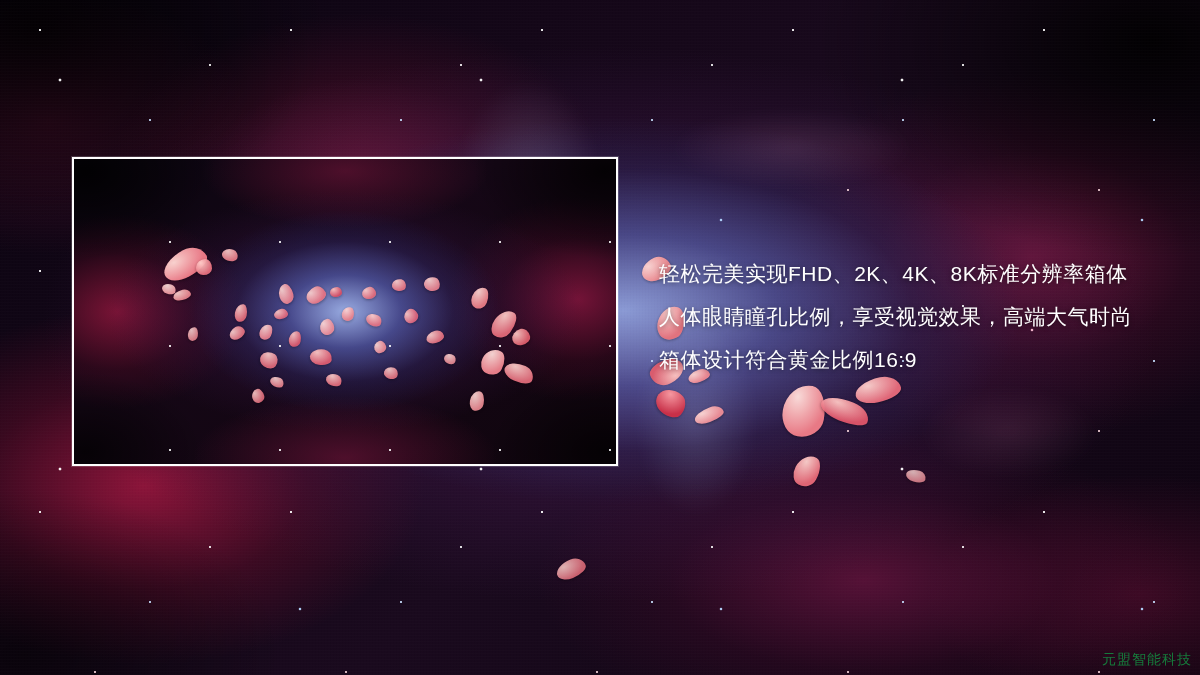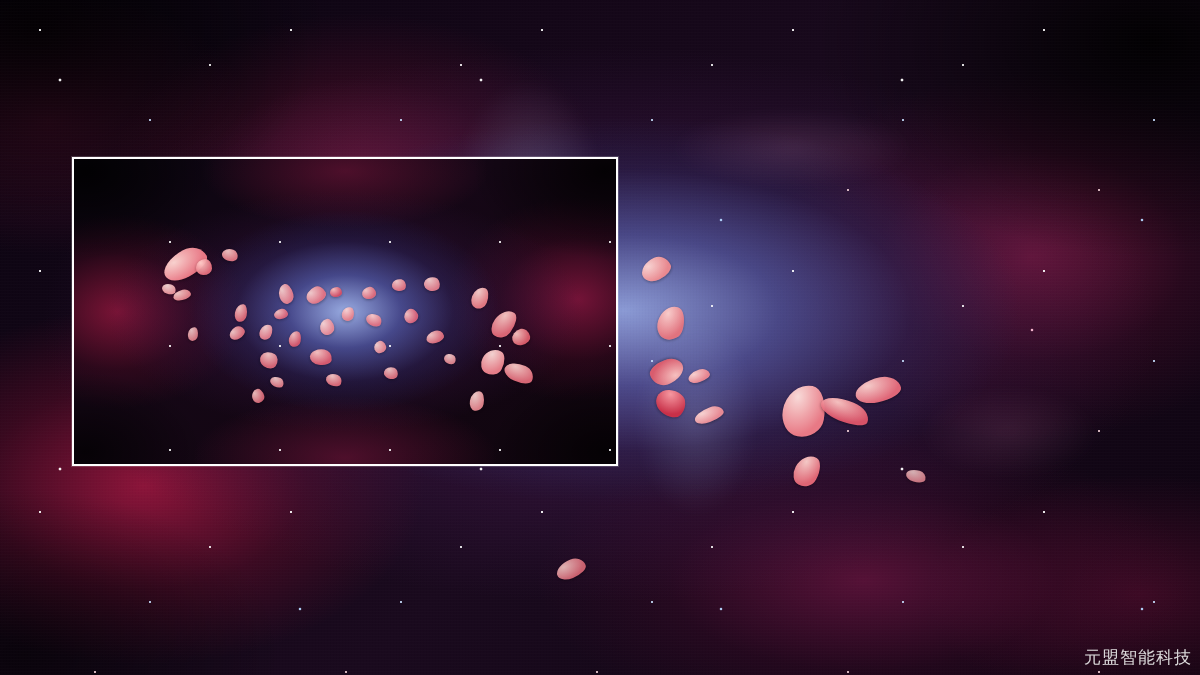--- a/index.html
+++ b/index.html
@@ -121,21 +121,21 @@
     text-shadow:0 1px 6px rgba(0,0,0,.55);
   }
   #body-text{
     position:absolute;left:659px;top:252px;width:520px;
     color:#ffffff;font-size:21px;line-height:43px;letter-spacing:.5px;
     text-shadow:0 1px 5px rgba(0,0,0,.5);
   }
   #body-text .line{white-space:nowrap;}
   #watermark{
     position:absolute;right:8px;bottom:6px;
-    color:#e5e5e5;font-size:17px;letter-spacing:1px;opacity:.95;
+    color:#15803d;font-size:14px;letter-spacing:1px;opacity:.95;
   }
 </style>
 </head>
 <body>
 
 <div id="stage">
 
   <div class="layer" id="bg-base"></div>
   <div class="layer" id="bg-dark-corners"></div>
   <div class="layer" id="bg-wisps"></div>
@@ -202,16 +202,21 @@
           <div class="petal" style="left: 408px; top: 190px; width: 22px; height: 26px; opacity: 0.94; transform: rotate(28deg); background: radial-gradient(at 30% 25%, rgb(255, 222, 219) 0%, rgb(241, 133, 143) 70%, rgb(241, 133, 143) 100%); box-shadow: rgba(0, 0, 0, 0.35) 0px 1px 3px;"></div>
           <div class="petal" style="left: 430px; top: 205px; width: 30px; height: 18px; opacity: 0.92; transform: rotate(24deg); background: radial-gradient(at 30% 25%, rgb(255, 210, 206) 0%, rgb(232, 112, 126) 70%, rgb(232, 112, 126) 100%); box-shadow: rgba(0, 0, 0, 0.35) 0px 1px 3px;"></div>
           <div class="petal" style="left: 396px; top: 232px; width: 14px; height: 20px; opacity: 0.9; transform: rotate(10deg); background: radial-gradient(at 30% 25%, rgb(255, 220, 217) 0%, rgb(240, 141, 149) 70%, rgb(240, 141, 149) 100%); box-shadow: rgba(0, 0, 0, 0.35) 0px 1px 3px;"></div>
           <div class="petal" style="left: 178px; top: 230px; width: 12px; height: 14px; opacity: 0.88; transform: rotate(-18deg); background: radial-gradient(at 30% 25%, rgb(255, 208, 205) 0%, rgb(230, 112, 126) 70%, rgb(230, 112, 126) 100%); box-shadow: rgba(0, 0, 0, 0.35) 0px 1px 3px;"></div>
           <div class="petal" style="left: 196px; top: 218px; width: 14px; height: 10px; opacity: 0.88; transform: rotate(26deg); background: radial-gradient(at 30% 25%, rgb(255, 216, 213) 0%, rgb(238, 135, 145) 70%, rgb(238, 135, 145) 100%); box-shadow: rgba(0, 0, 0, 0.35) 0px 1px 3px;"></div>
         </div>
     </div>
   </div>
 
 
+  <div id="body-text">
+    <div class="line">轻松完美实现FHD、2K、4K、8K标准分辨率箱体</div>
+    <div class="line">人体眼睛瞳孔比例，享受视觉效果，高端大气时尚</div>
+    <div class="line">箱体设计符合黄金比例16:9</div>
+  </div>
 
   <div id="watermark">元盟智能科技</div>
 
 </div>
 
 </body></html>

